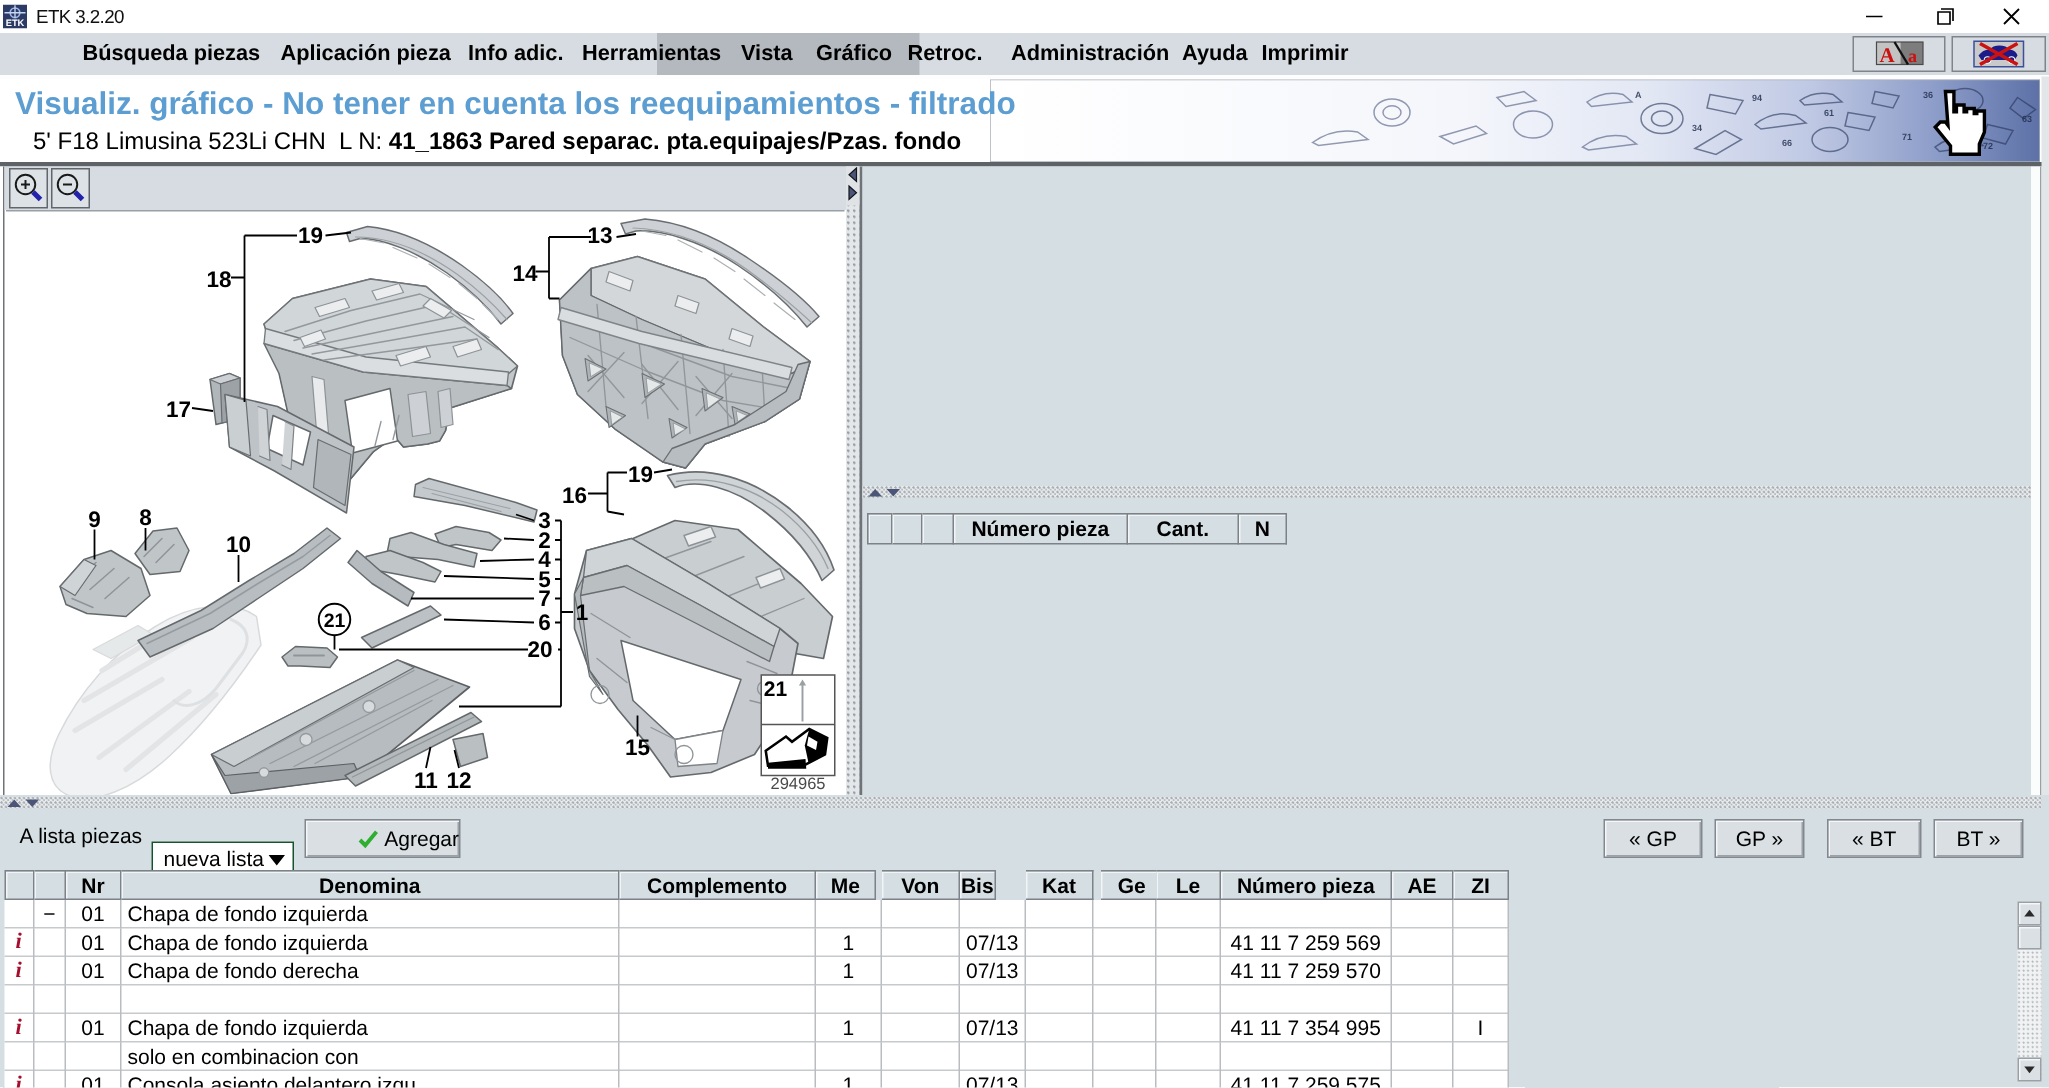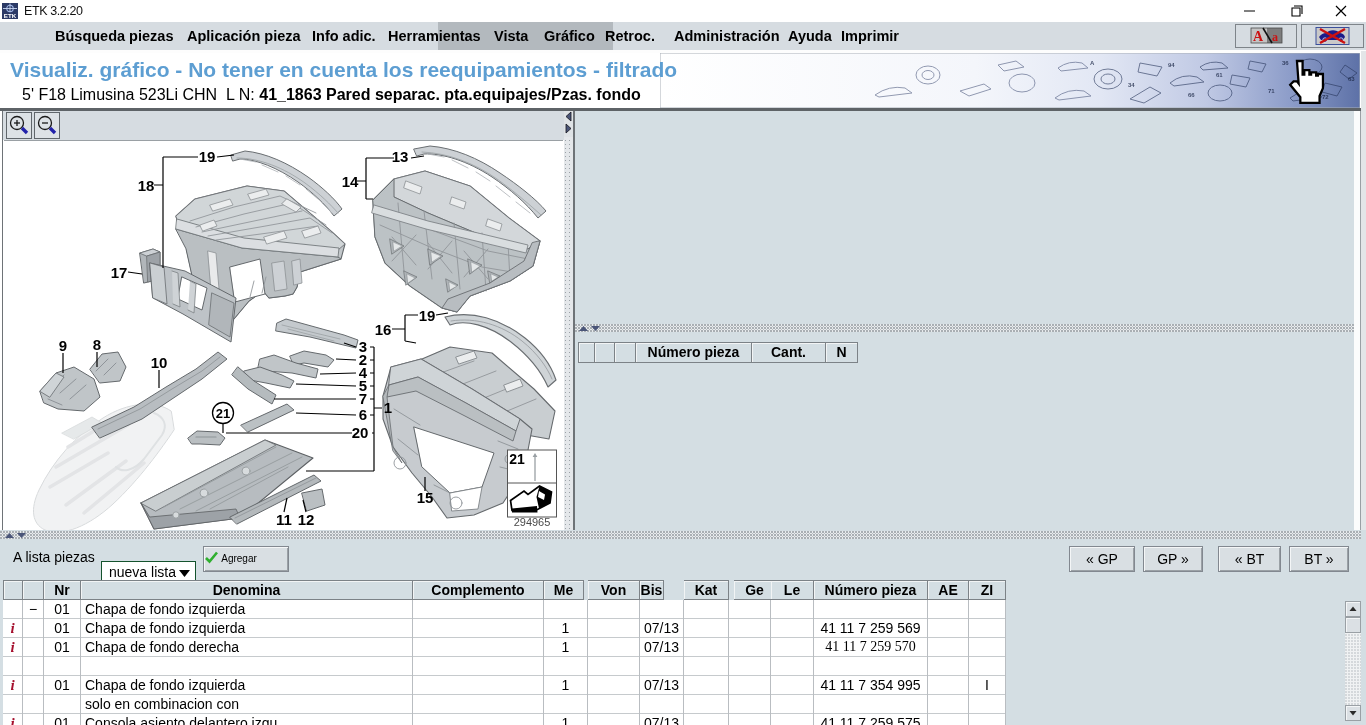--- a/index.html
+++ b/index.html
@@ -47,22 +47,22 @@
 .rth { position:absolute; top:0; height:21px; border:1px solid #7c8287; border-left:none; background:#d4dee3;
   font-weight:bold; font-size:14px; text-align:center; line-height:19px; box-shadow:inset 1px 1px 0 #f2f4f5; }
 
 
 #bottomarea { position:absolute; left:0; top:530px; width:1366px; height:195px; background:#d4dee3; }
 #bottomdivider { position:absolute; left:0; top:531px; width:1361px; height:8px; background:#e8ebed;
   background-image:radial-gradient(circle at 1px 1px, #a7adb2 0.7px, transparent 0.9px), radial-gradient(circle at 2.5px 2.5px, #b8bdc2 0.6px, transparent 0.8px);
   background-size:3px 3px, 3px 3px; }
 #lbl-lista { position:absolute; left:13px; top:549px; font-size:14px; }
 #dropdown { position:absolute; left:101px; top:561px; width:95px; height:24px; background:#fff; border:1px solid #14532d; font-size:14px; }
-#btn-agregar { position:absolute; left:203px; top:546px; width:86px; height:26px; background:#d9dfe3;
-  border:1px solid #828890; box-shadow:inset 1px 1px 0 #f4f6f7, inset -1px -1px 0 #9ba1a6; font-size:10px; text-align:left; line-height:24px; }
+#btn-agregar { position:absolute; left:203px; top:546px; width:104px; height:26px; background:#d9dfe3;
+  border:1px solid #828890; box-shadow:inset 1px 1px 0 #f4f6f7, inset -1px -1px 0 #9ba1a6; font-size:14px; text-align:right; line-height:24px; }
 .gpbtn { position:absolute; top:546px; height:26px; background:#d9dfe3; border:1px solid #828890;
   box-shadow:inset 1px 1px 0 #f4f6f7, inset -1px -1px 0 #9ba1a6; font-size:14px; text-align:center; line-height:24px; }
 
 
 #btable { position:absolute; left:3px; top:580px; }
 .bth { position:absolute; top:0; height:20px; border:1px solid #7c8287; border-left:none; background:#d4dee3;
   font-weight:bold; font-size:14px; text-align:center; line-height:18px; box-shadow:inset 1px 1px 0 #f2f4f5; }
 .bth0 { border-left:1px solid #7c8287; }
 #brows { position:absolute; left:3px; top:600px; width:1003px; height:125px; background:#fff; }
 .brow { position:absolute; left:0; width:1003px; height:19px; border-bottom:1px solid #c6cacd; }
@@ -516,21 +516,21 @@
 <div class="bcell" style="left:20px;width:21px;text-align:center;"></div>
 <div class="bcell" style="left:41px;width:37px;text-align:center;">01</div>
 <div class="bcell" style="left:78px;width:332px;padding-left:4px;">Chapa de fondo derecha</div>
 <div class="bcell" style="left:410px;width:131px;"></div>
 <div class="bcell" style="left:541px;width:44px;text-align:center;">1</div>
 <div class="bcell" style="left:585px;width:52px;"></div>
 <div class="bcell" style="left:637px;width:44px;text-align:center;">07/13</div>
 <div class="bcell" style="left:681px;width:45px;"></div>
 <div class="bcell" style="left:726px;width:42px;"></div>
 <div class="bcell" style="left:768px;width:43px;"></div>
-<div class="bcell" style="left:811px;width:114px;text-align:center;font-family:Liberation Serif, serif;">41 11 7 259 570</div>
+<div class="bcell" style="left:811px;width:114px;text-align:center;">41 11 7 259 570</div>
 <div class="bcell" style="left:925px;width:41px;"></div>
 <div class="bcell" style="left:966px;width:37px;text-align:center;"></div>
 </div>
 <div class="brow" style="top:57px">
 <div class="bcell" style="left:0px;width:20px;"></div>
 <div class="bcell" style="left:20px;width:21px;text-align:center;"></div>
 <div class="bcell" style="left:41px;width:37px;text-align:center;"></div>
 <div class="bcell" style="left:78px;width:332px;padding-left:4px;"></div>
 <div class="bcell" style="left:410px;width:131px;"></div>
 <div class="bcell" style="left:541px;width:44px;text-align:center;"></div>

